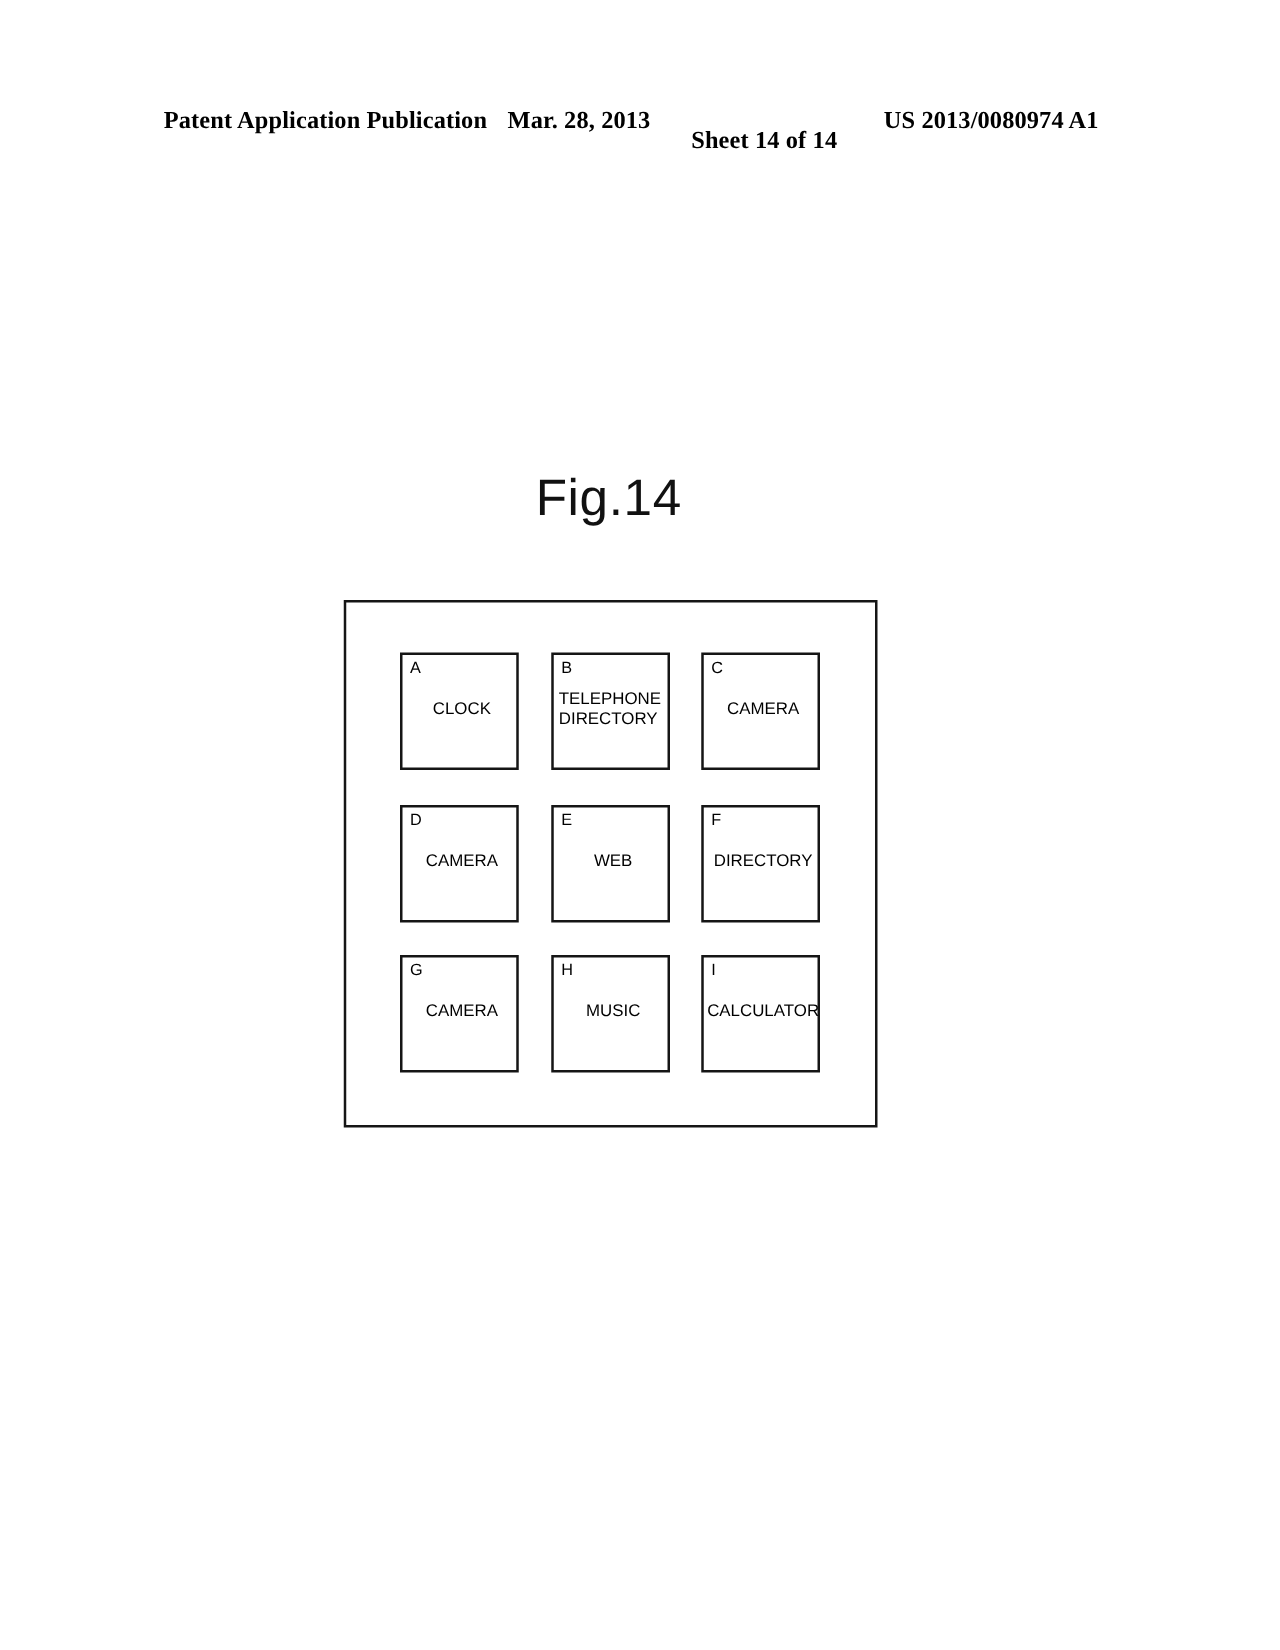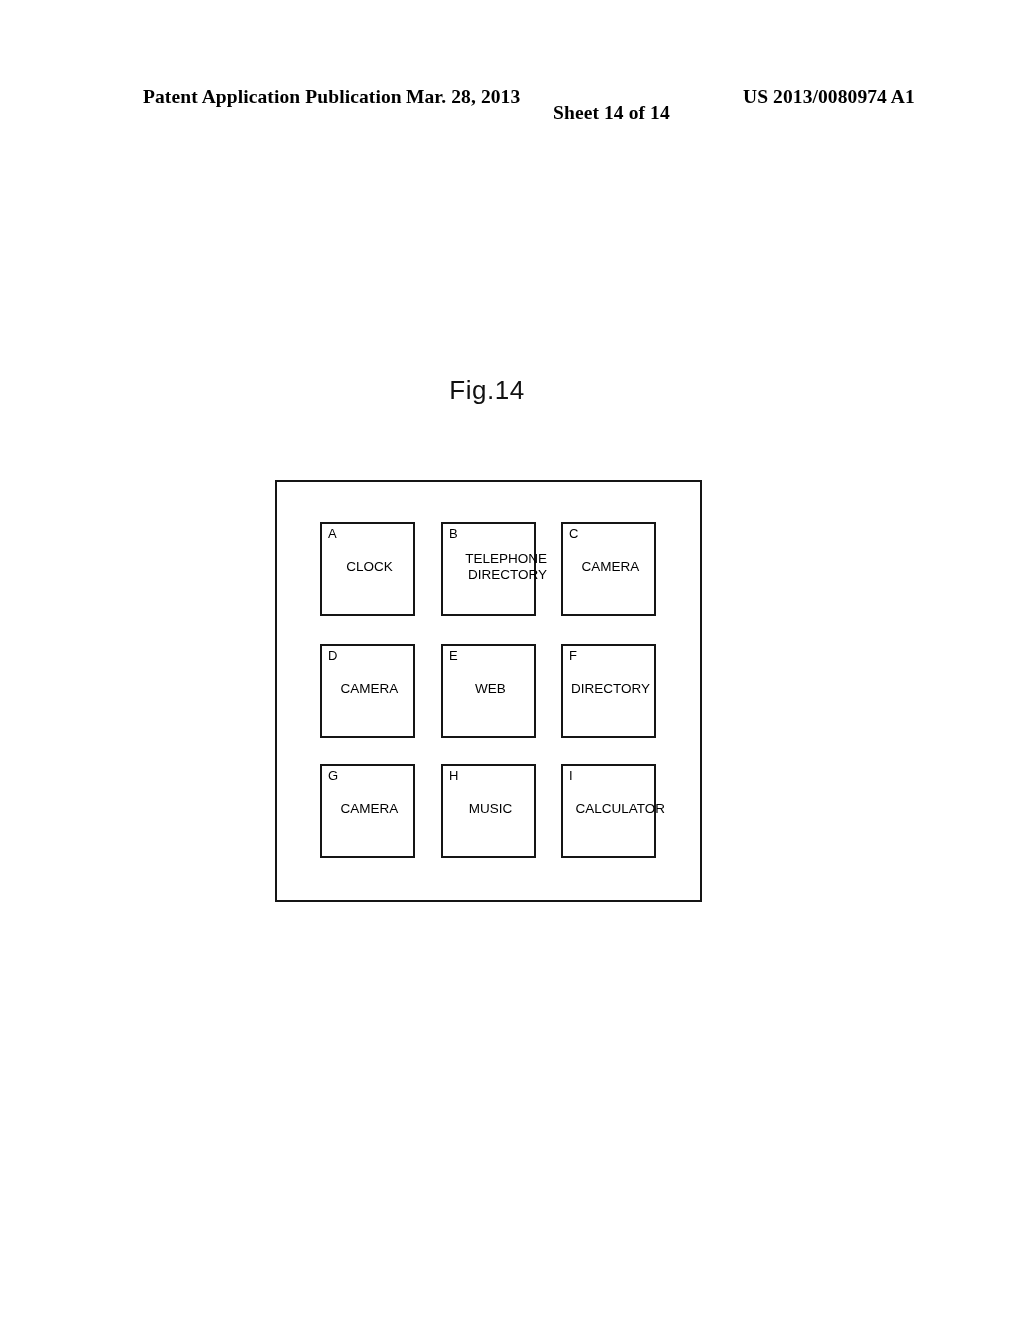--- a/index.html
+++ b/index.html
@@ -24,49 +24,48 @@
     width: 1024px;
     height: 30px;
     font-family: "Liberation Serif", serif;
     font-weight: bold;
     font-size: 19.5px;
     letter-spacing: 0.1px;
     white-space: nowrap;
   }
   .hdr-pub {
     position: absolute;
-    left: 143px;
+    left: 131px;
     top: 0;
   }
   .hdr-date {
     position: absolute;
     left: 406px;
     top: 0;
   }
   .hdr-sheet {
     position: absolute;
     left: 553px;
     top: 16px;
   }
   .hdr-number {
     position: absolute;
     left: 707px;
     top: 0;
-    margin-left: 36px;
   }
 
   
   .fig-title {
     position: absolute;
     left: 0;
     top: 375px;
     width: 1024px;
     text-align: center;
     font-family: "Liberation Sans", sans-serif;
-    font-size: 26px;
+    font-size: 41px;
     letter-spacing: 0.5px;
     color: #111111;
   }
   .fig-title-inner {
     position: relative;
     left: -25px;
   }
 
   
   .screen-frame {
@@ -122,30 +121,29 @@
     text-align: center;
     font-size: 13.5px;
     line-height: 15.5px;
     font-family: "Liberation Sans", sans-serif;
     color: #000000;
     white-space: nowrap;
   }
   
   .cell-label.two-line {
     top: 27px;
-    text-align: right;
+    text-align: left;
     left: 4px;
     width: 100px;
     white-space: normal;
   }
   
   .cell-label.overflow {
     left: -7px;
     width: 109px;
-    text-align: right;
   }
 </style>
 </head>
 <body>
 
 <div class="patent-header">
   <span class="hdr-pub">Patent Application Publication</span>
   <span class="hdr-date">Mar. 28, 2013</span>
   <span class="hdr-sheet">Sheet 14 of 14</span>
   <span class="hdr-number">US 2013/0080974 A1</span>

